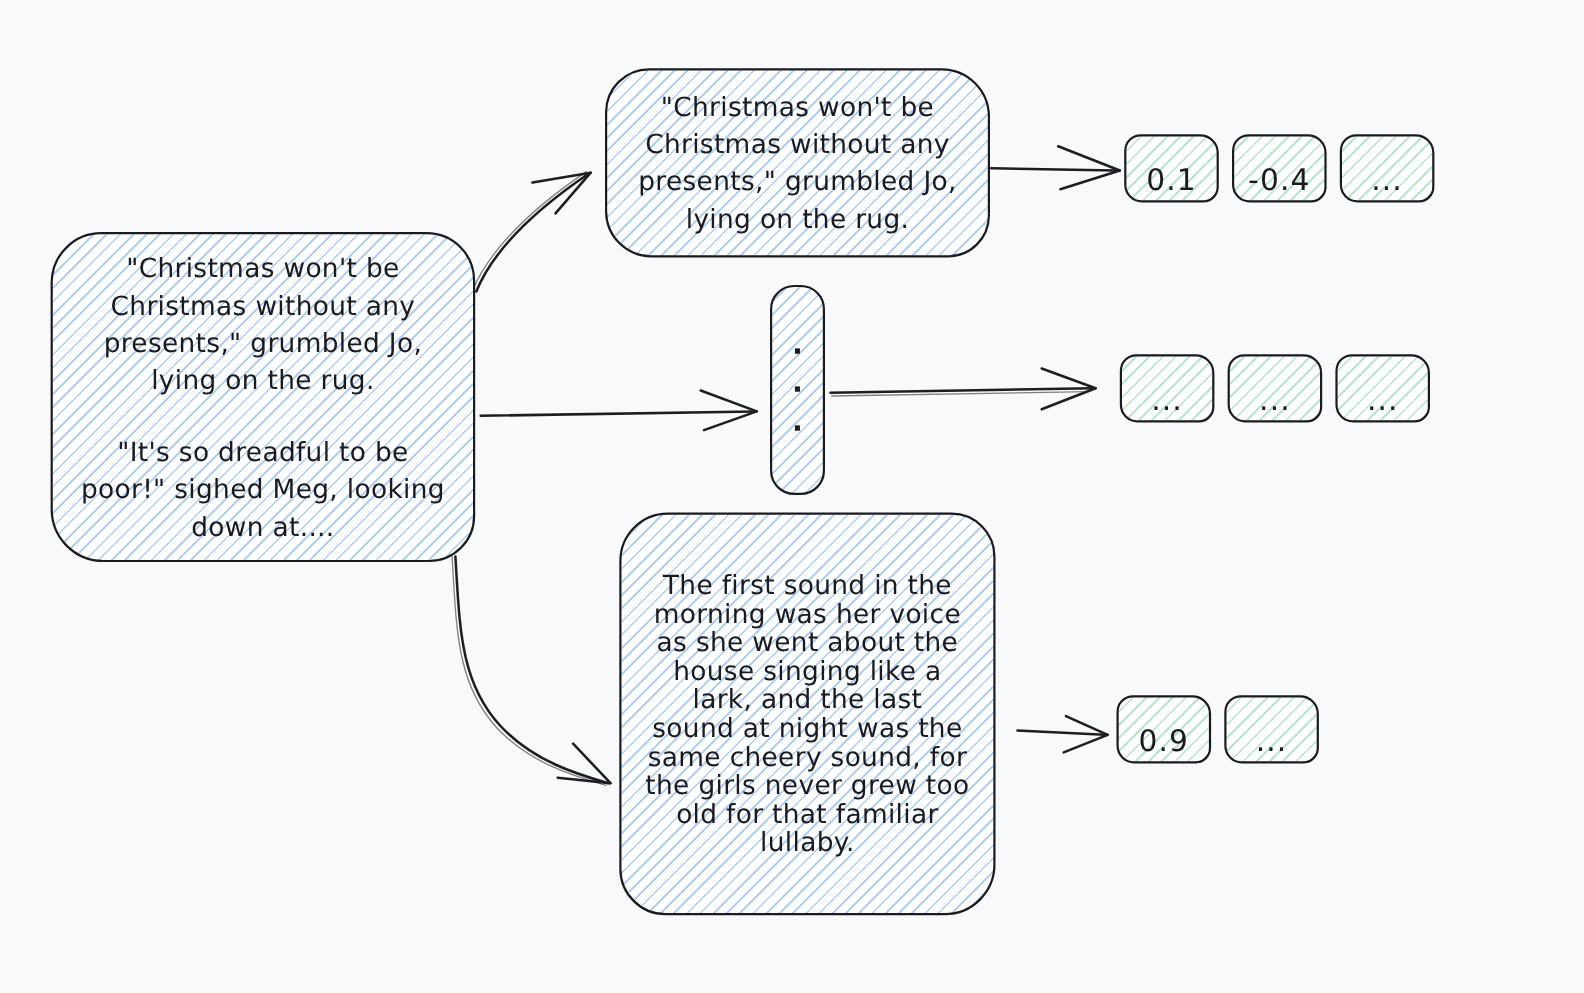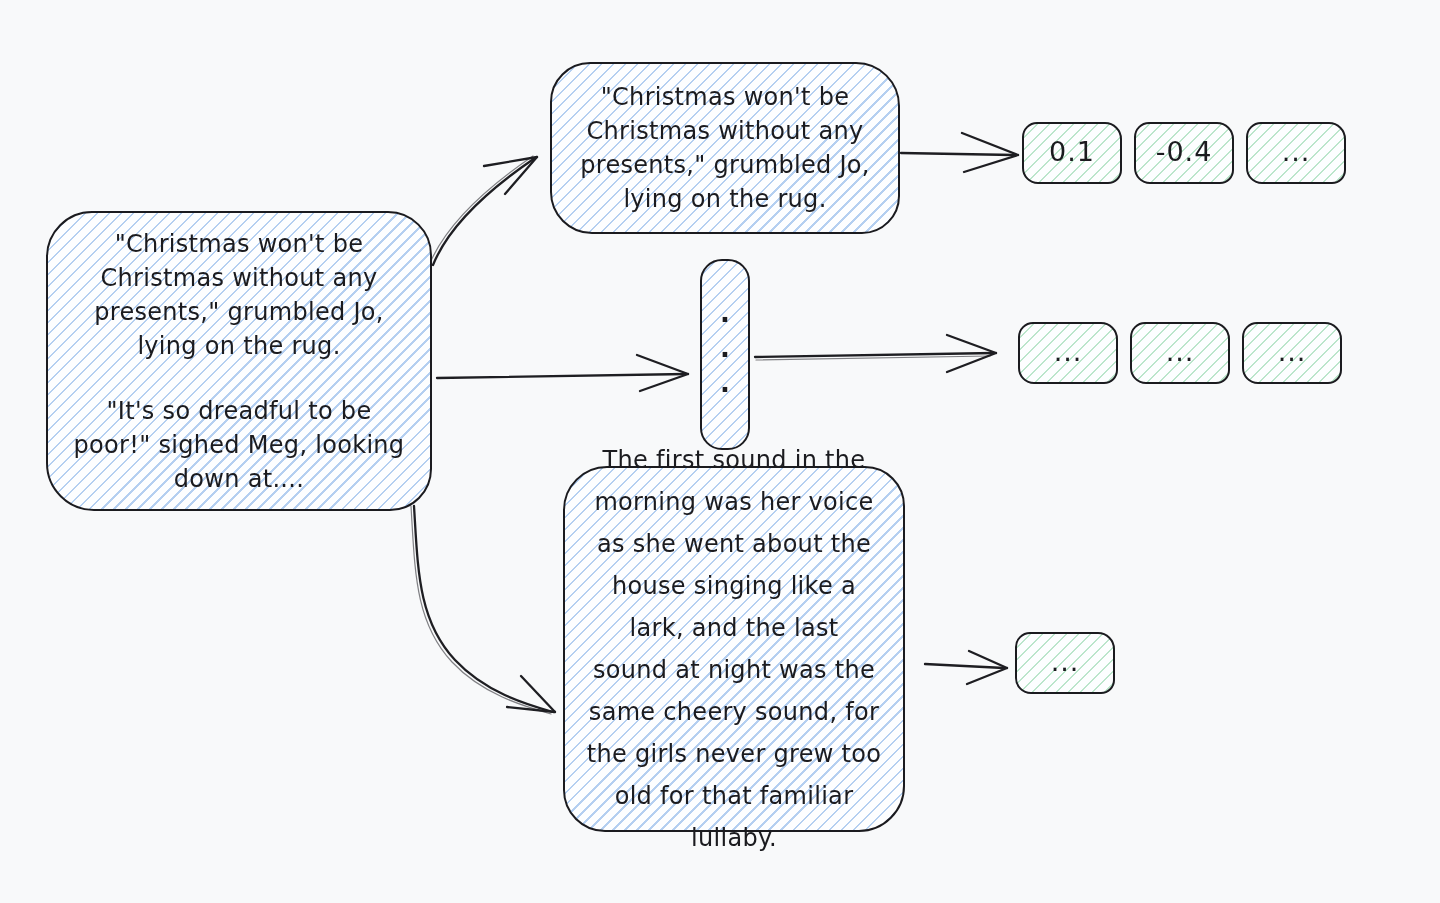--- a/index.html
+++ b/index.html
@@ -63,38 +63,38 @@
     gap:13px;
   }
   .dots-box .vdot{
     font-size:26px;font-weight:bold;line-height:22px;
   }
   .chunk2-box{
     left:563px;top:466px;width:342px;height:366px;
     border-radius:44px 40px 46px 42px;
     padding:8px 8px;
   }
-  .chunk2-box .handtext{line-height:42px;}
+  .chunk2-box .handtext{line-height:26px;}
 
   .emb-row{
     position:absolute;
     display:flex;
     gap:12px;
   }
   .emb-row-1{left:1022px;top:122px;}
   .emb-row-2{left:1018px;top:322px;}
   .emb-row-3{left:1015px;top:632px;}
   .emb-cell{
     position:relative;
-    width:100px;height:62px;
+    width:86px;height:62px;
     box-sizing:border-box;
     border:2.2px solid #1b1b1f;
     border-radius:15px 17px 14px 16px;
     background-color:#fdfeff;
-    display:flex;align-items:center;justify-content:center;
+    display:flex;align-items:flex-end;justify-content:center;
     font-size:27px;
     font-weight:500;
     letter-spacing:1px;
   }
   .emb-cell .val{transform:translateY(-2px);}
 </style>
 </head>
 <body>
 
 <div class="canvas">
@@ -196,17 +196,20 @@
     <div class="emb-cell green-hatch">
       <span class="val">...</span>
     </div>
     <div class="emb-cell green-hatch">
       <span class="val">...</span>
     </div>
   </div>
 
   <div class="emb-row emb-row-3">
     <div class="emb-cell green-hatch">
+      <span class="val">0.9</span>
+    </div>
+    <div class="emb-cell green-hatch">
       <span class="val">...</span>
     </div>
   </div>
 
 </div>
 
 </body></html>

